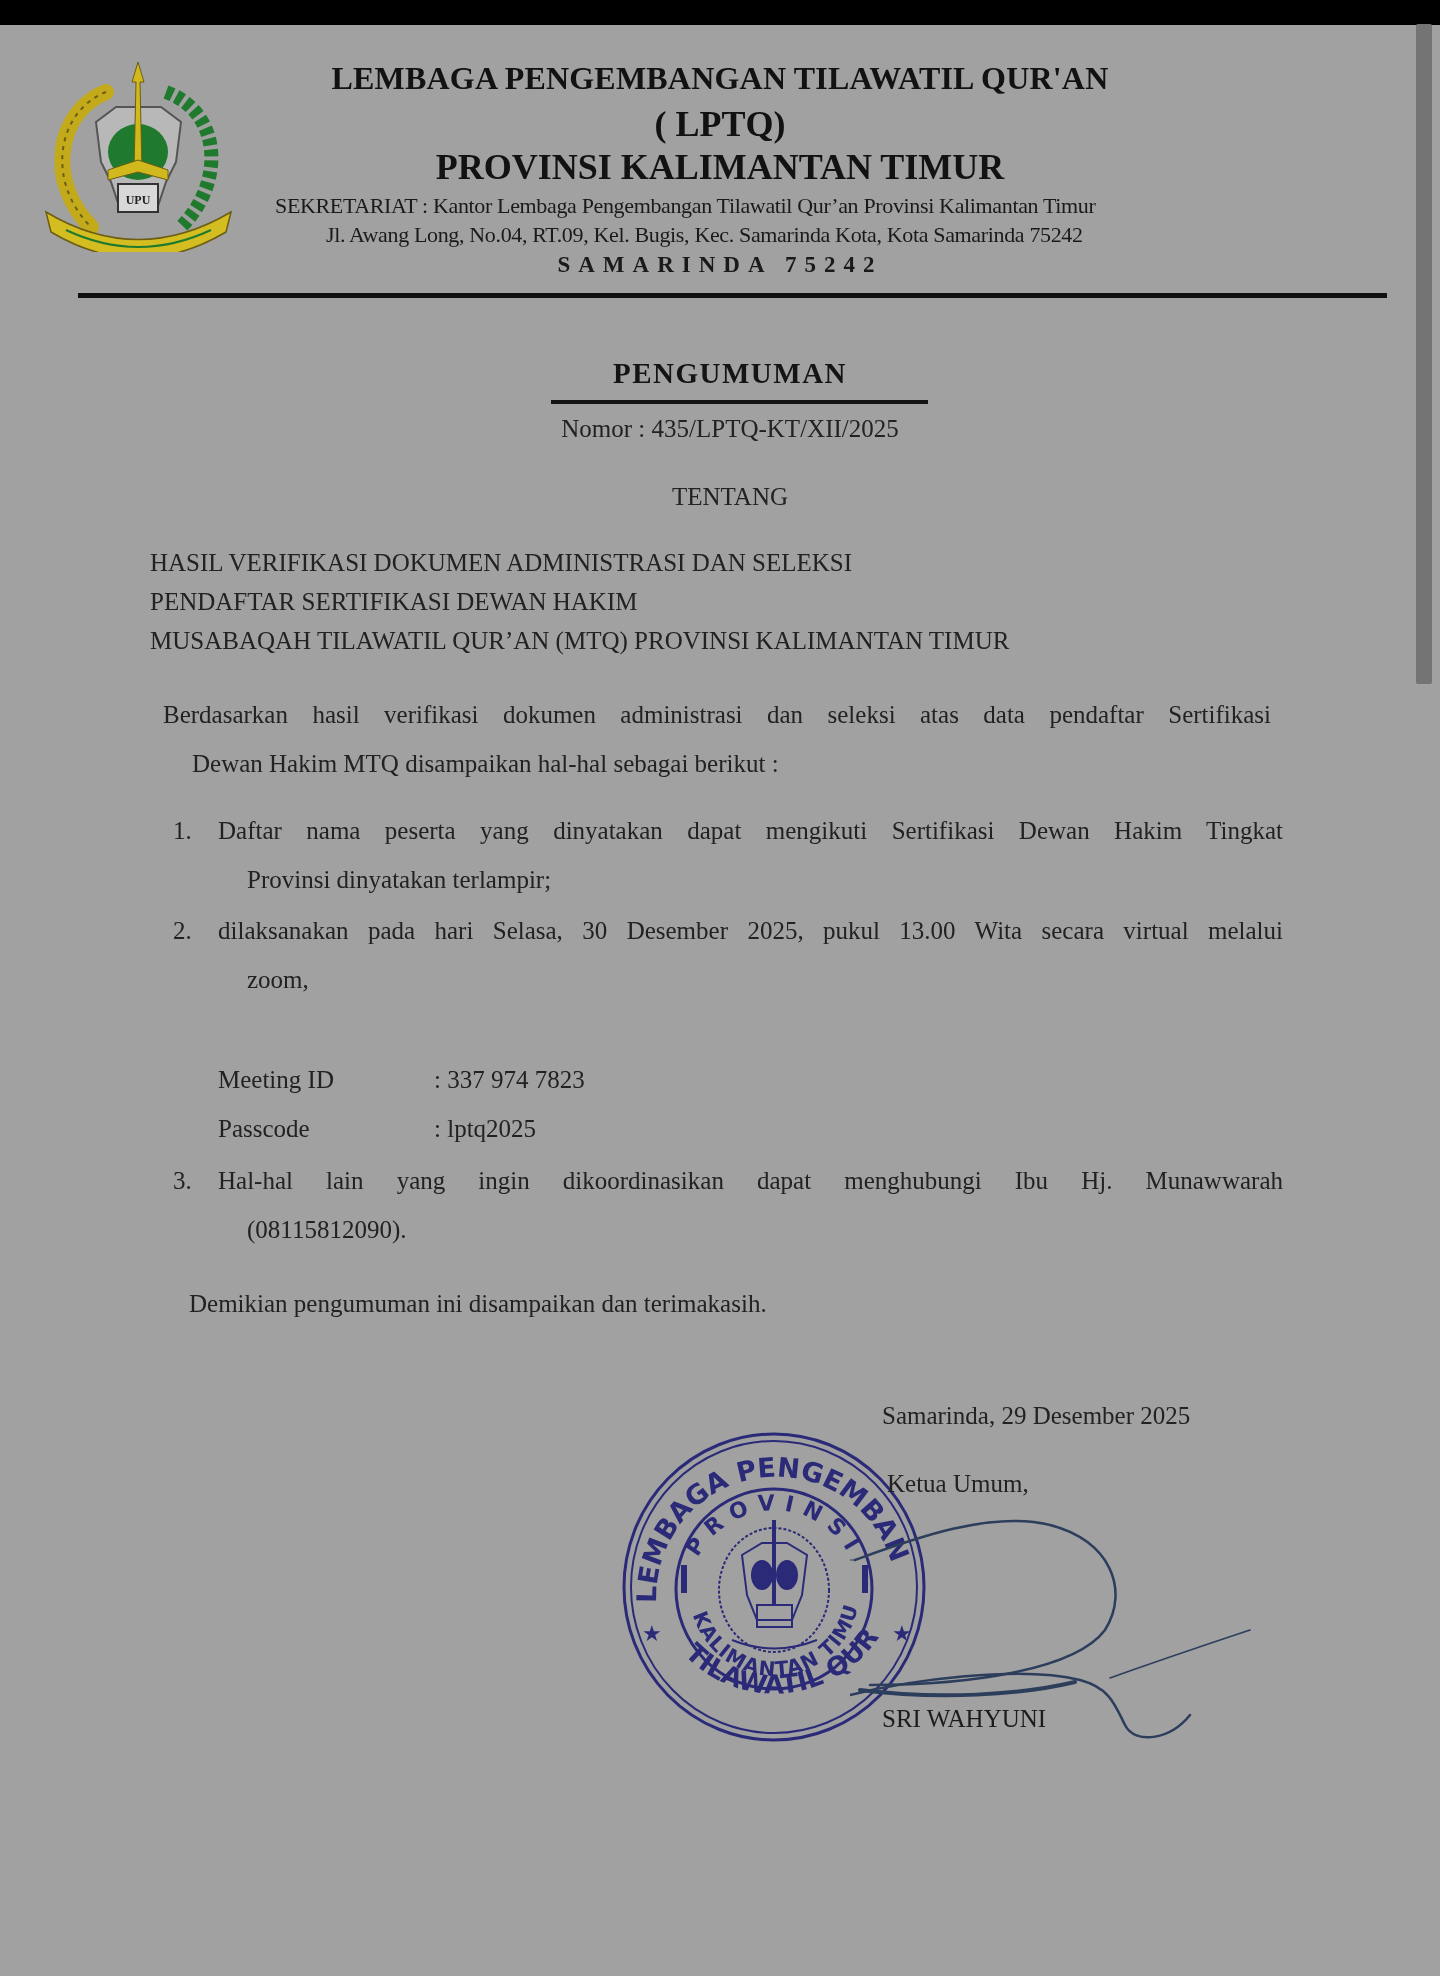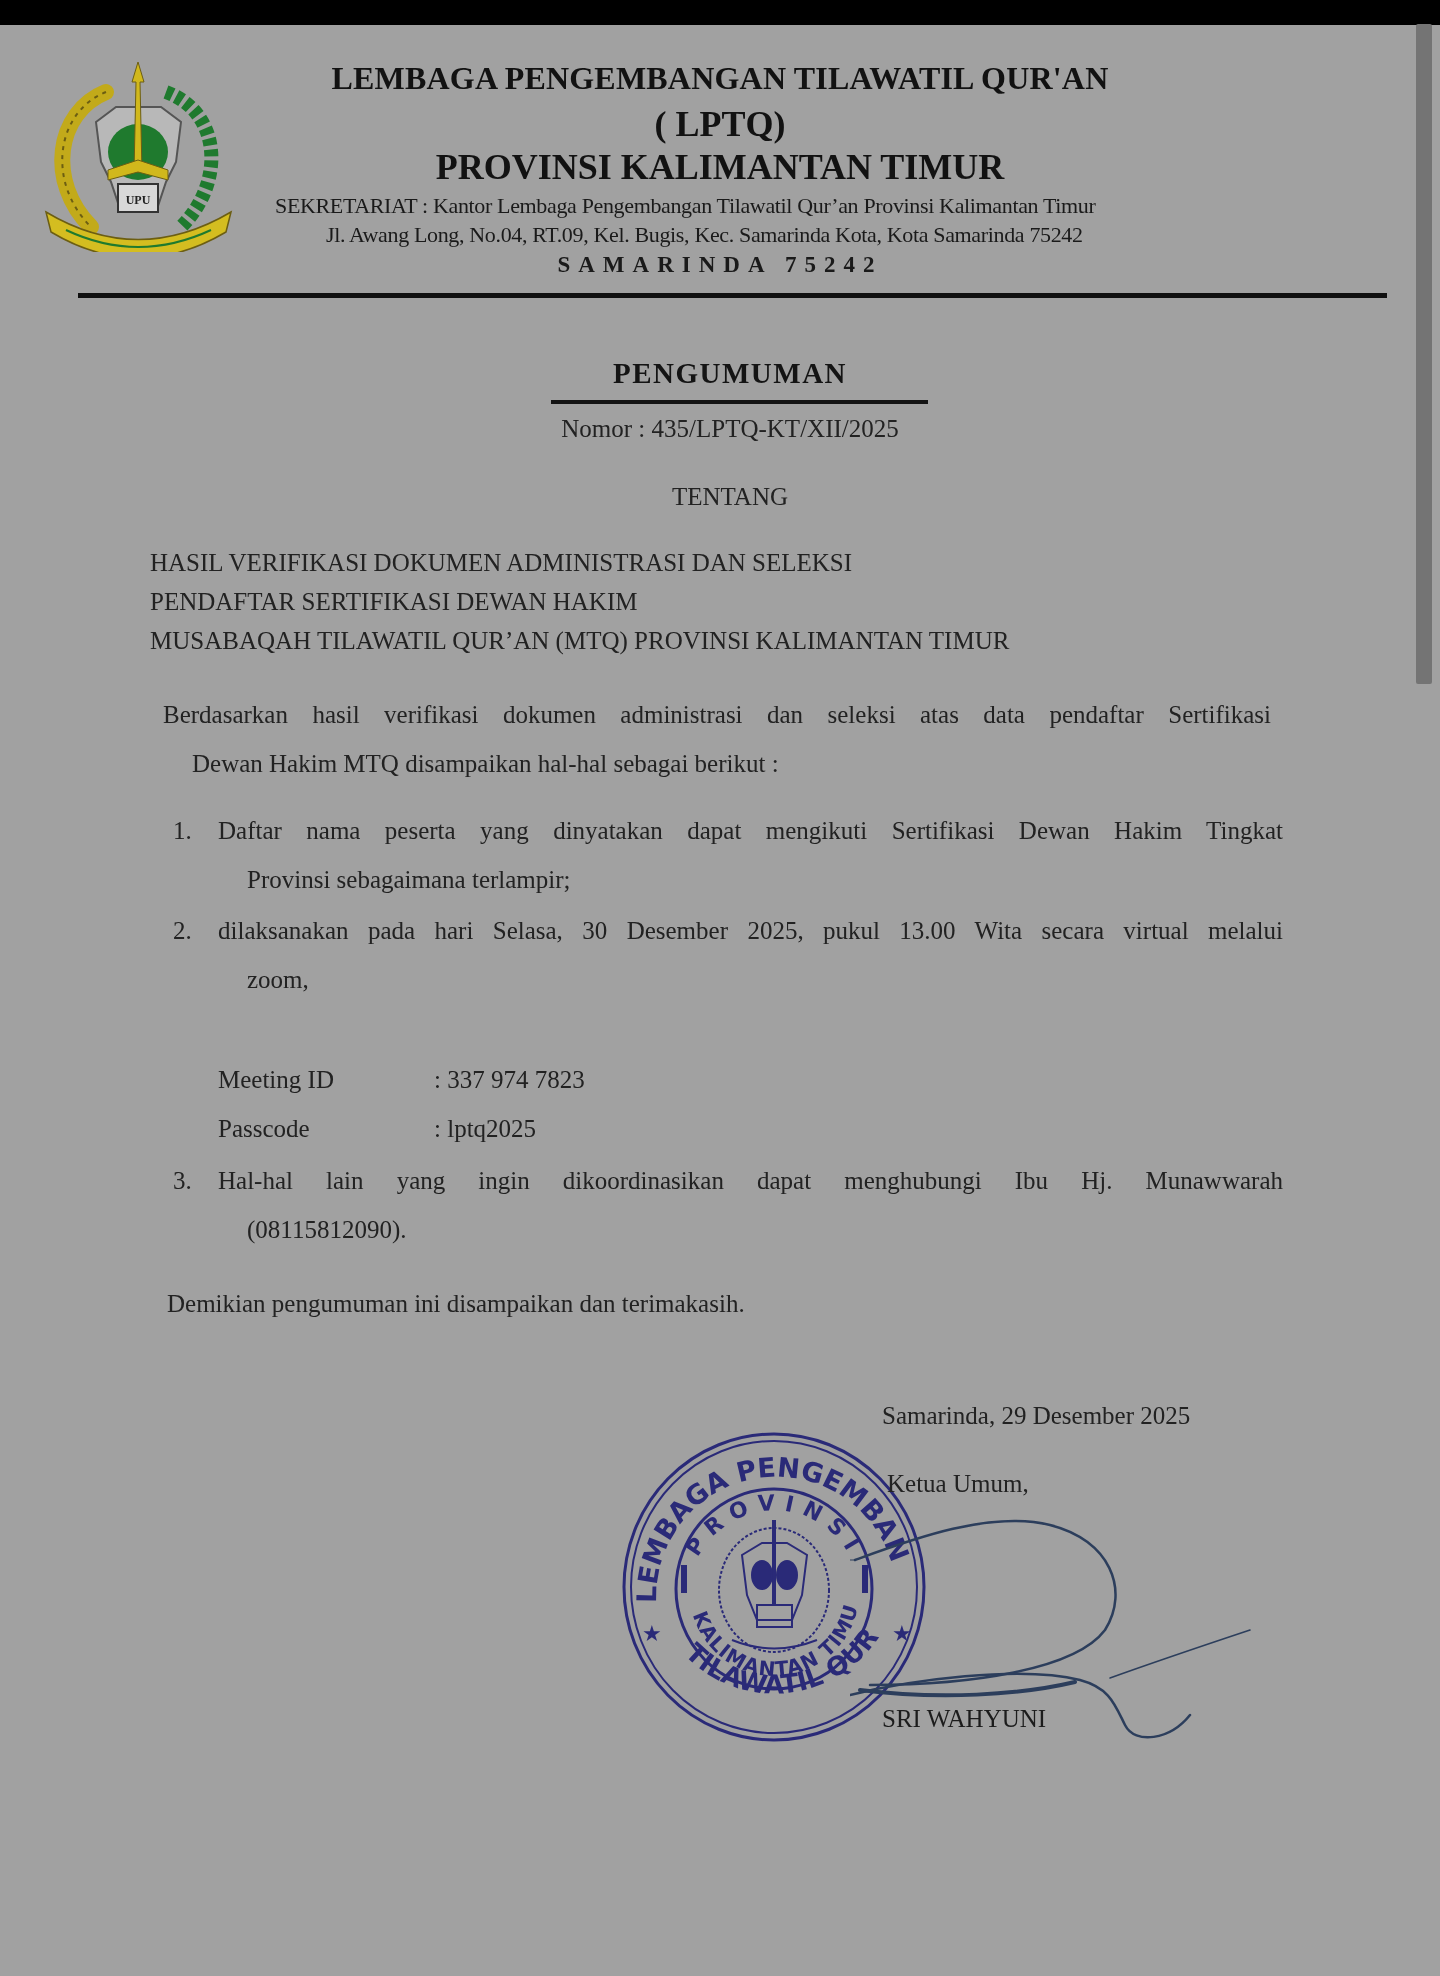--- a/index.html
+++ b/index.html
@@ -89,21 +89,21 @@
   .list-text {
     position: absolute; left: 218px; width: 1065px; font-size: 25px; color: #222;
     line-height: 49px; text-align: justify; text-align-last: left;
   }
   .justify-line {
     display: block; text-align: justify; text-align-last: justify; white-space: nowrap;
   }
   .plain-line { display: block; white-space: nowrap; margin-left: 29px; }
   .kv-label { position: absolute; left: 218px; font-size: 25px; color: #222; }
   .kv-value { position: absolute; left: 434px; font-size: 25px; color: #222; }
-  .closing { position: absolute; left: 167px; top: 1290px; font-size: 25px; color: #222; }
+  .closing { position: absolute; left: 189px; top: 1290px; font-size: 25px; color: #222; }
 
   
   .sig-place { position: absolute; left: 882px; top: 1402px; font-size: 25px; color: #222; white-space: nowrap; }
   .sig-role { position: absolute; left: 887px; top: 1470px; font-size: 25px; color: #222; white-space: nowrap; }
   .sig-name { position: absolute; left: 882px; top: 1705px; font-size: 25px; color: #1c1c1c; white-space: nowrap; }
   .stamp { position: absolute; left: 612px; top: 1425px; width: 325px; height: 325px; }
   .signature { position: absolute; left: 850px; top: 1500px; width: 420px; height: 250px; }
 </style>
 </head>
 <body>
@@ -156,21 +156,21 @@
 <div class="ann-subject subj3">MUSABAQAH TILAWATIL QUR’AN (MTQ) PROVINSI KALIMANTAN TIMUR</div>
 
 <div class="para para-intro">
   <span class="justify-line">Berdasarkan hasil verifikasi dokumen administrasi dan seleksi atas data pendaftar Sertifikasi</span>
   <span class="plain-line">Dewan Hakim MTQ disampaikan hal-hal sebagai berikut :</span>
 </div>
 
 <div class="list-num" style="top:806px;">1.</div>
 <div class="list-text" style="top:806px;">
   <span class="justify-line">Daftar nama peserta yang dinyatakan dapat mengikuti Sertifikasi Dewan Hakim Tingkat</span>
-  <span class="plain-line">Provinsi sebagaimana terlampir;</span>
+  <span class="plain-line">Provinsi dinyatakan terlampir;</span>
 </div>
 
 <div class="list-num" style="top:906px;">2.</div>
 <div class="list-text" style="top:906px;">
   <span class="justify-line">dilaksanakan pada hari Selasa, 30 Desember 2025, pukul 13.00 Wita secara virtual melalui</span>
   <span class="plain-line">zoom,</span>
 </div>
 <div class="kv-label" style="top:1066px;">Meeting ID</div>
 <div class="kv-value" style="top:1066px;">: 337 974 7823</div>
 <div class="kv-label" style="top:1115px;">Passcode</div>

